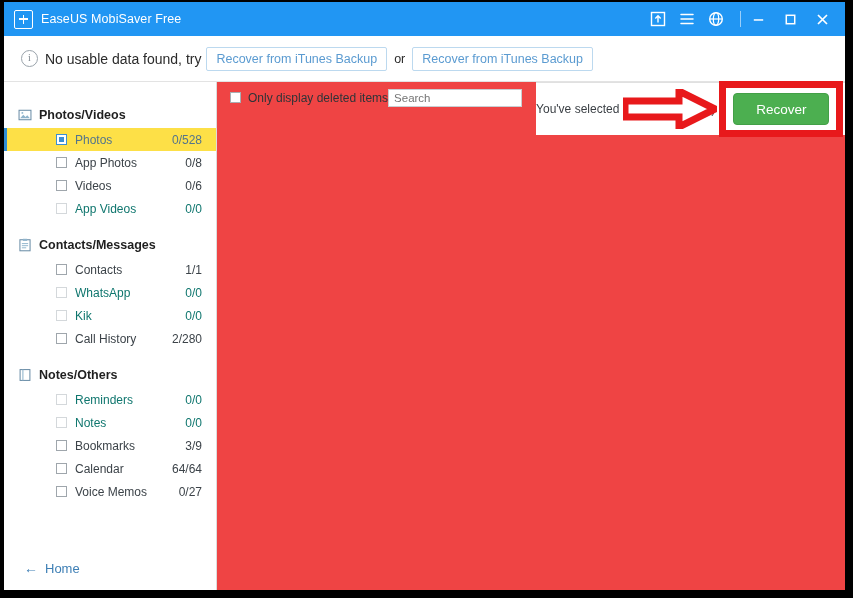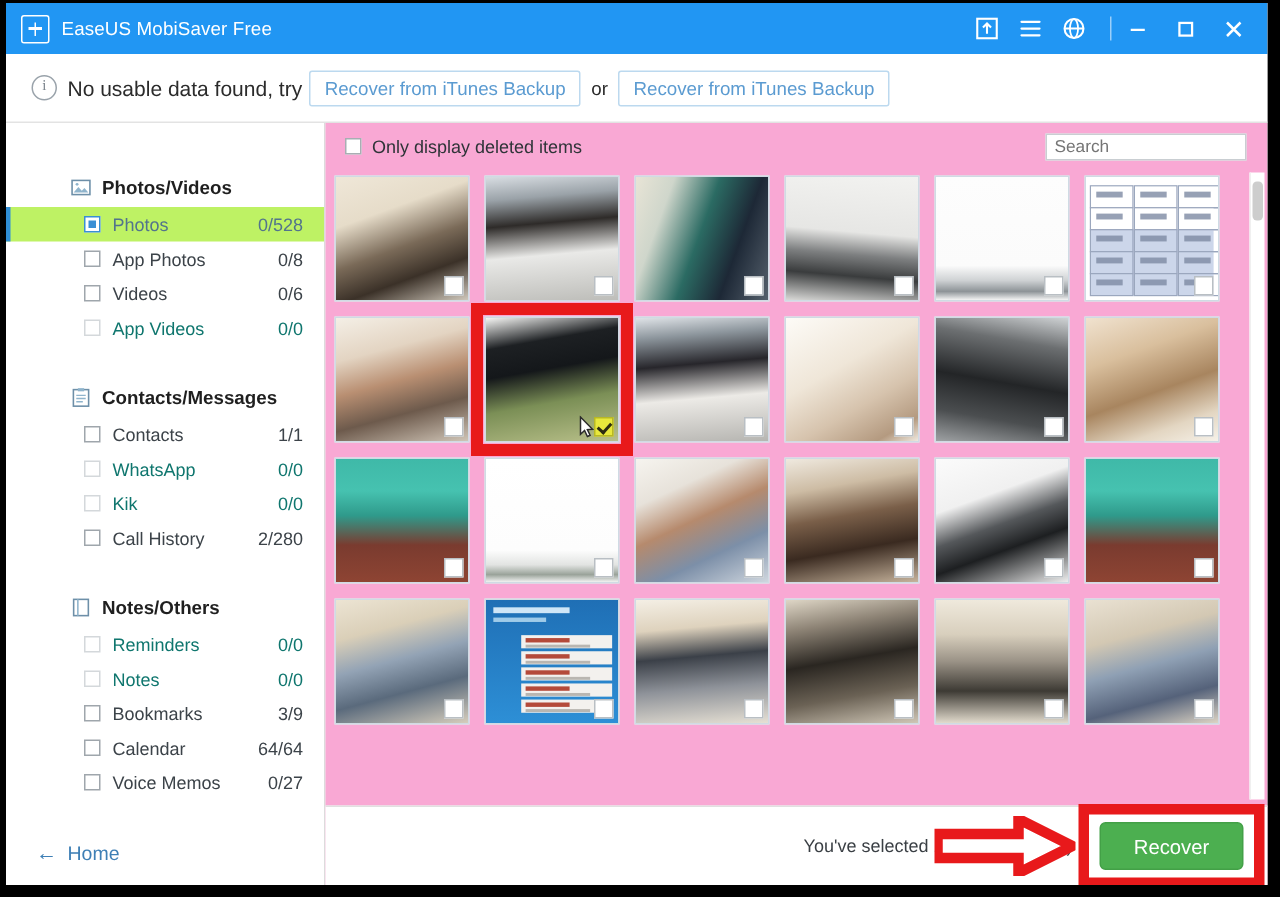--- a/index.html
+++ b/index.html
@@ -62,29 +62,29 @@
   }
   .sb-scroll{flex:1 1 auto;overflow:hidden;}
   .dev-row{display:flex;align-items:center;height:24px;padding-left:14px;}
   .dev-box{
     width:10px;height:10px;border:1.5px solid #5b9bd1;background:#fff;
     margin-right:8px;position:relative;flex:0 0 auto;
   }
   .dev-box:after{content:"";position:absolute;left:2px;top:2px;width:4px;height:4px;background:#3a8fd4;}
   .dev-name{font-size:12.5px;font-weight:bold;color:#1f1f1f;}
 
-  .grp{display:flex;align-items:center;height:26px;padding-left:43px;margin-top:22px;}
+  .grp{display:flex;align-items:center;height:26px;padding-left:14px;margin-top:12px;}
   .grp-ic{width:14px;height:14px;margin-right:7px;flex:0 0 auto;}
   .grp-label{font-size:12.5px;font-weight:bold;color:#1f1f1f;}
 
   .item{
     display:flex;align-items:center;height:23px;padding-left:52px;padding-right:14px;
     position:relative;cursor:pointer;
   }
-  .item.sel{background:#bef264;}
+  .item.sel{background:#fde047;}
   .item.sel:before{content:"";position:absolute;left:0;top:0;width:3px;height:100%;background:#2f8ed6;}
   .cb{
     width:11px;height:11px;border:1.3px solid #9fa6ac;background:#fff;
     margin-right:8px;flex:0 0 auto;position:relative;box-sizing:border-box;
   }
   .item.sel .cb{border-color:#3a8fd4;}
   .item.sel .cb:after{content:"";position:absolute;left:1.5px;top:1.5px;width:5px;height:5px;background:#3a8fd4;}
   .it-label{font-size:12px;color:#3c4349;flex:1 1 auto;}
   .it-count{font-size:12px;color:#3c4349;}
   .item.dim .it-label,.item.dim .it-count{color:#0f766e;}
@@ -92,21 +92,21 @@
   .item.sel .it-label{color:#53748c;}
   .item.sel .it-count{color:#53748c;}
 
   .home{
     flex:0 0 auto;height:44px;display:flex;align-items:center;padding-left:20px;cursor:pointer;
   }
   .home-arrow{font-size:14px;color:#3e7fb5;margin-right:7px;}
   .home-txt{font-size:13px;color:#3e7fb5;}
 
   
-  .content{flex:1 1 auto;display:flex;flex-direction:column;min-width:0;background:#f9a8d4;}
+  .content{flex:1 1 auto;display:flex;min-width:0;background:#ef4444;}
   .c-top{
     height:31px;flex:0 0 auto;display:flex;align-items:center;
     padding:0 14px 0 13px;
   }
   .only-cb{
     width:11px;height:11px;border:1.3px solid #a8aeb3;background:#fff;margin-right:7px;
     flex:0 0 auto;box-sizing:border-box;cursor:pointer;
   }
   .only-lbl{font-size:12px;color:#2f3438;}
   .c-top-sp{flex:1 1 auto;}

